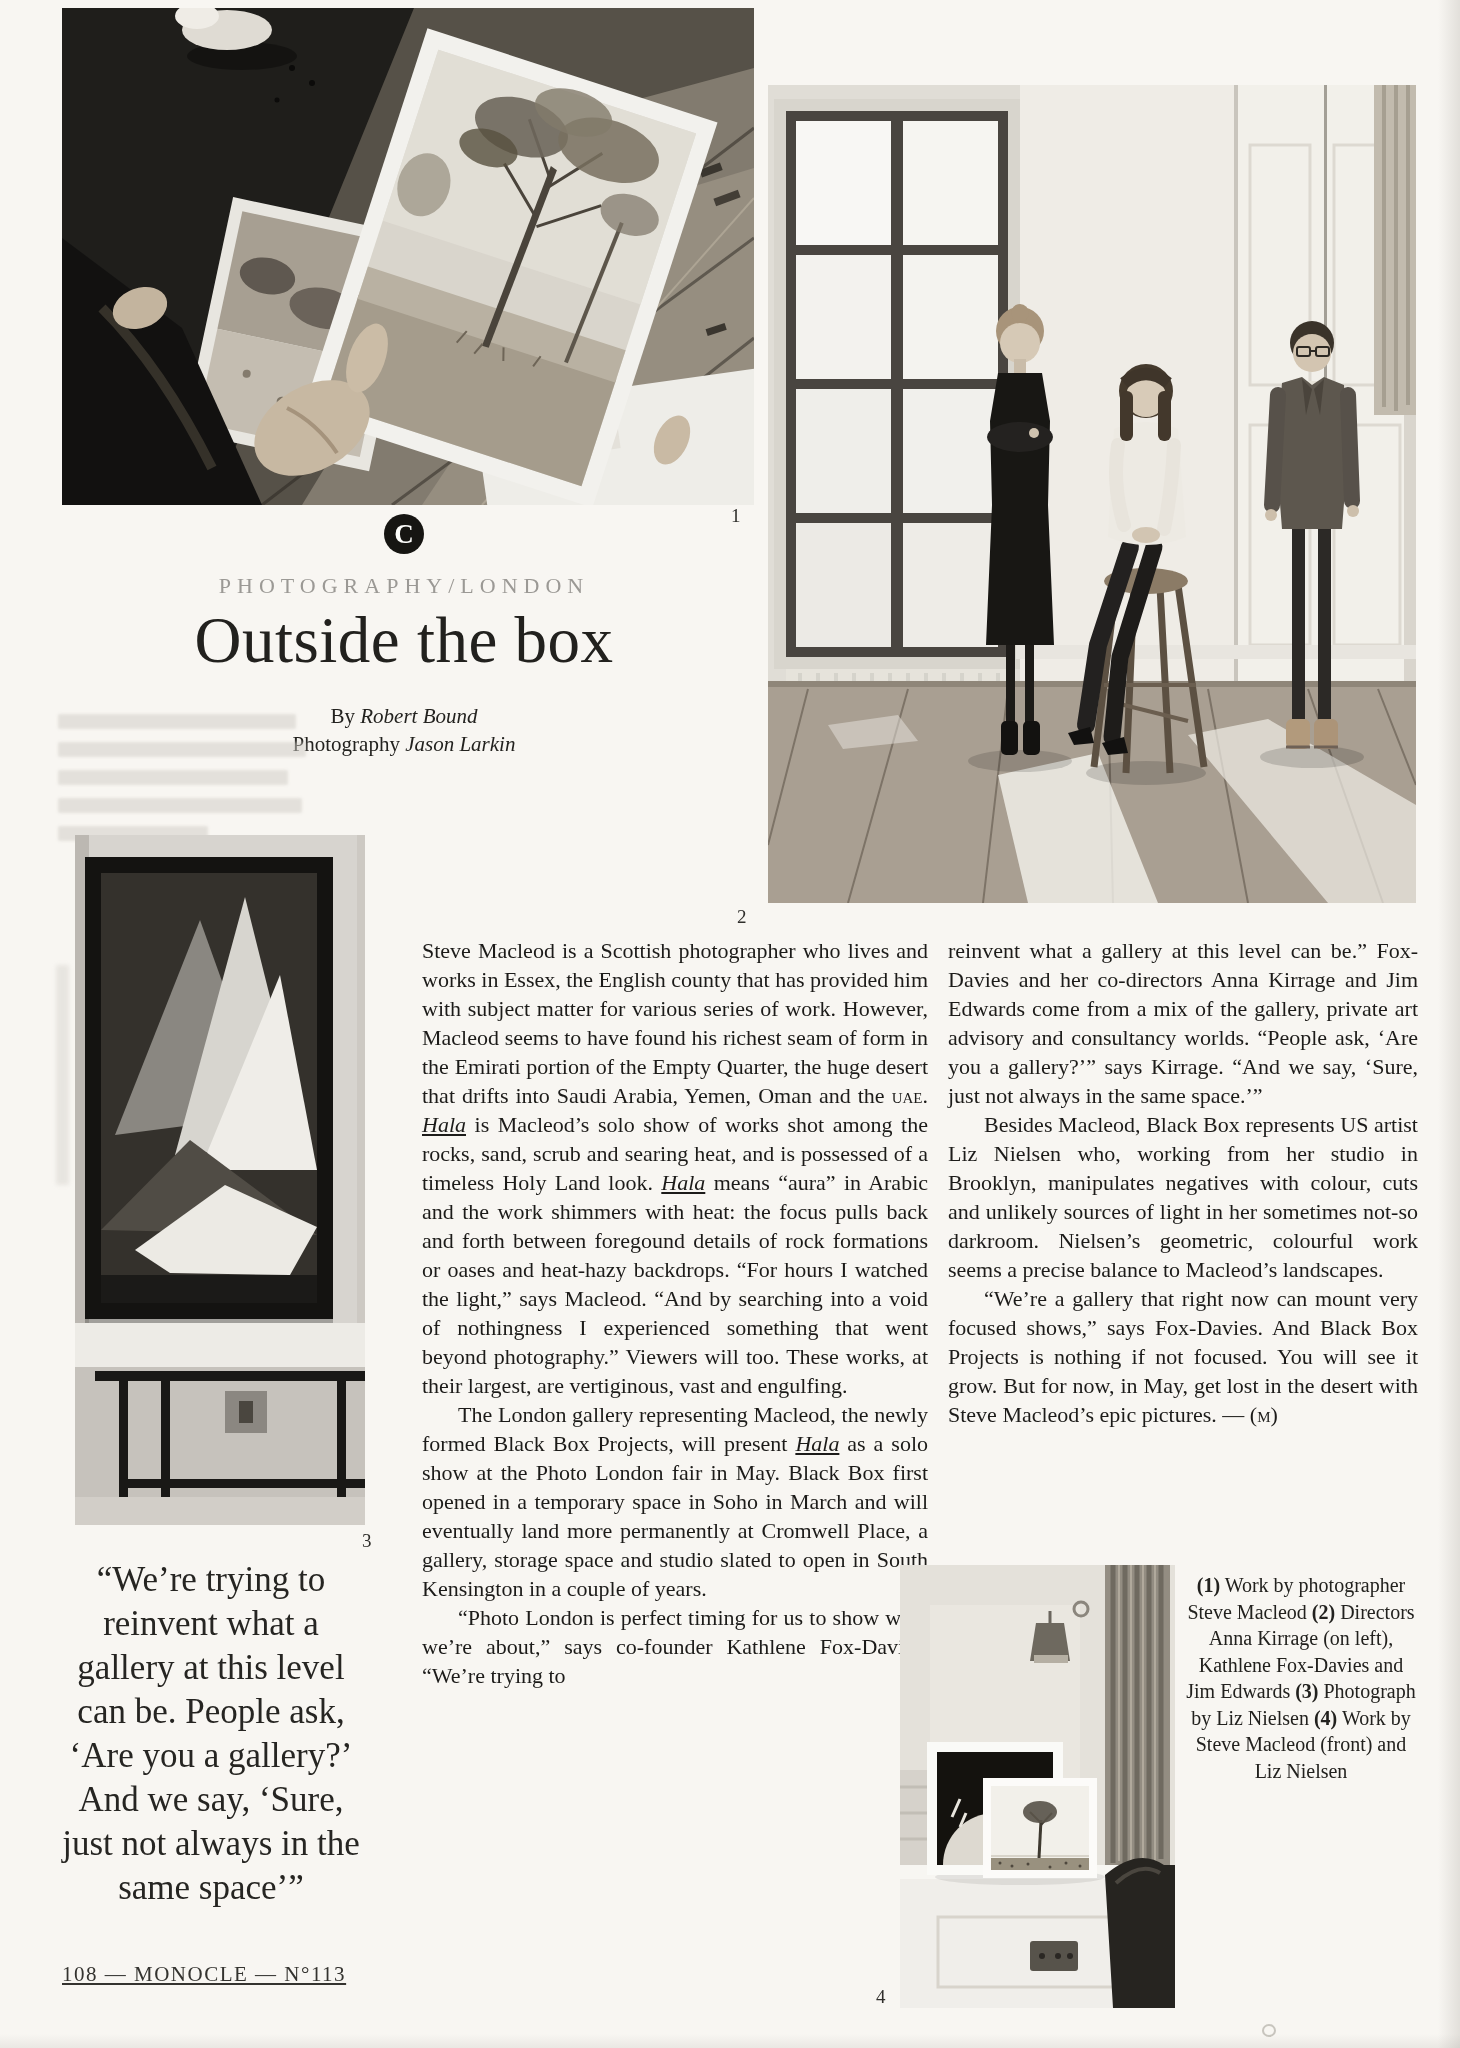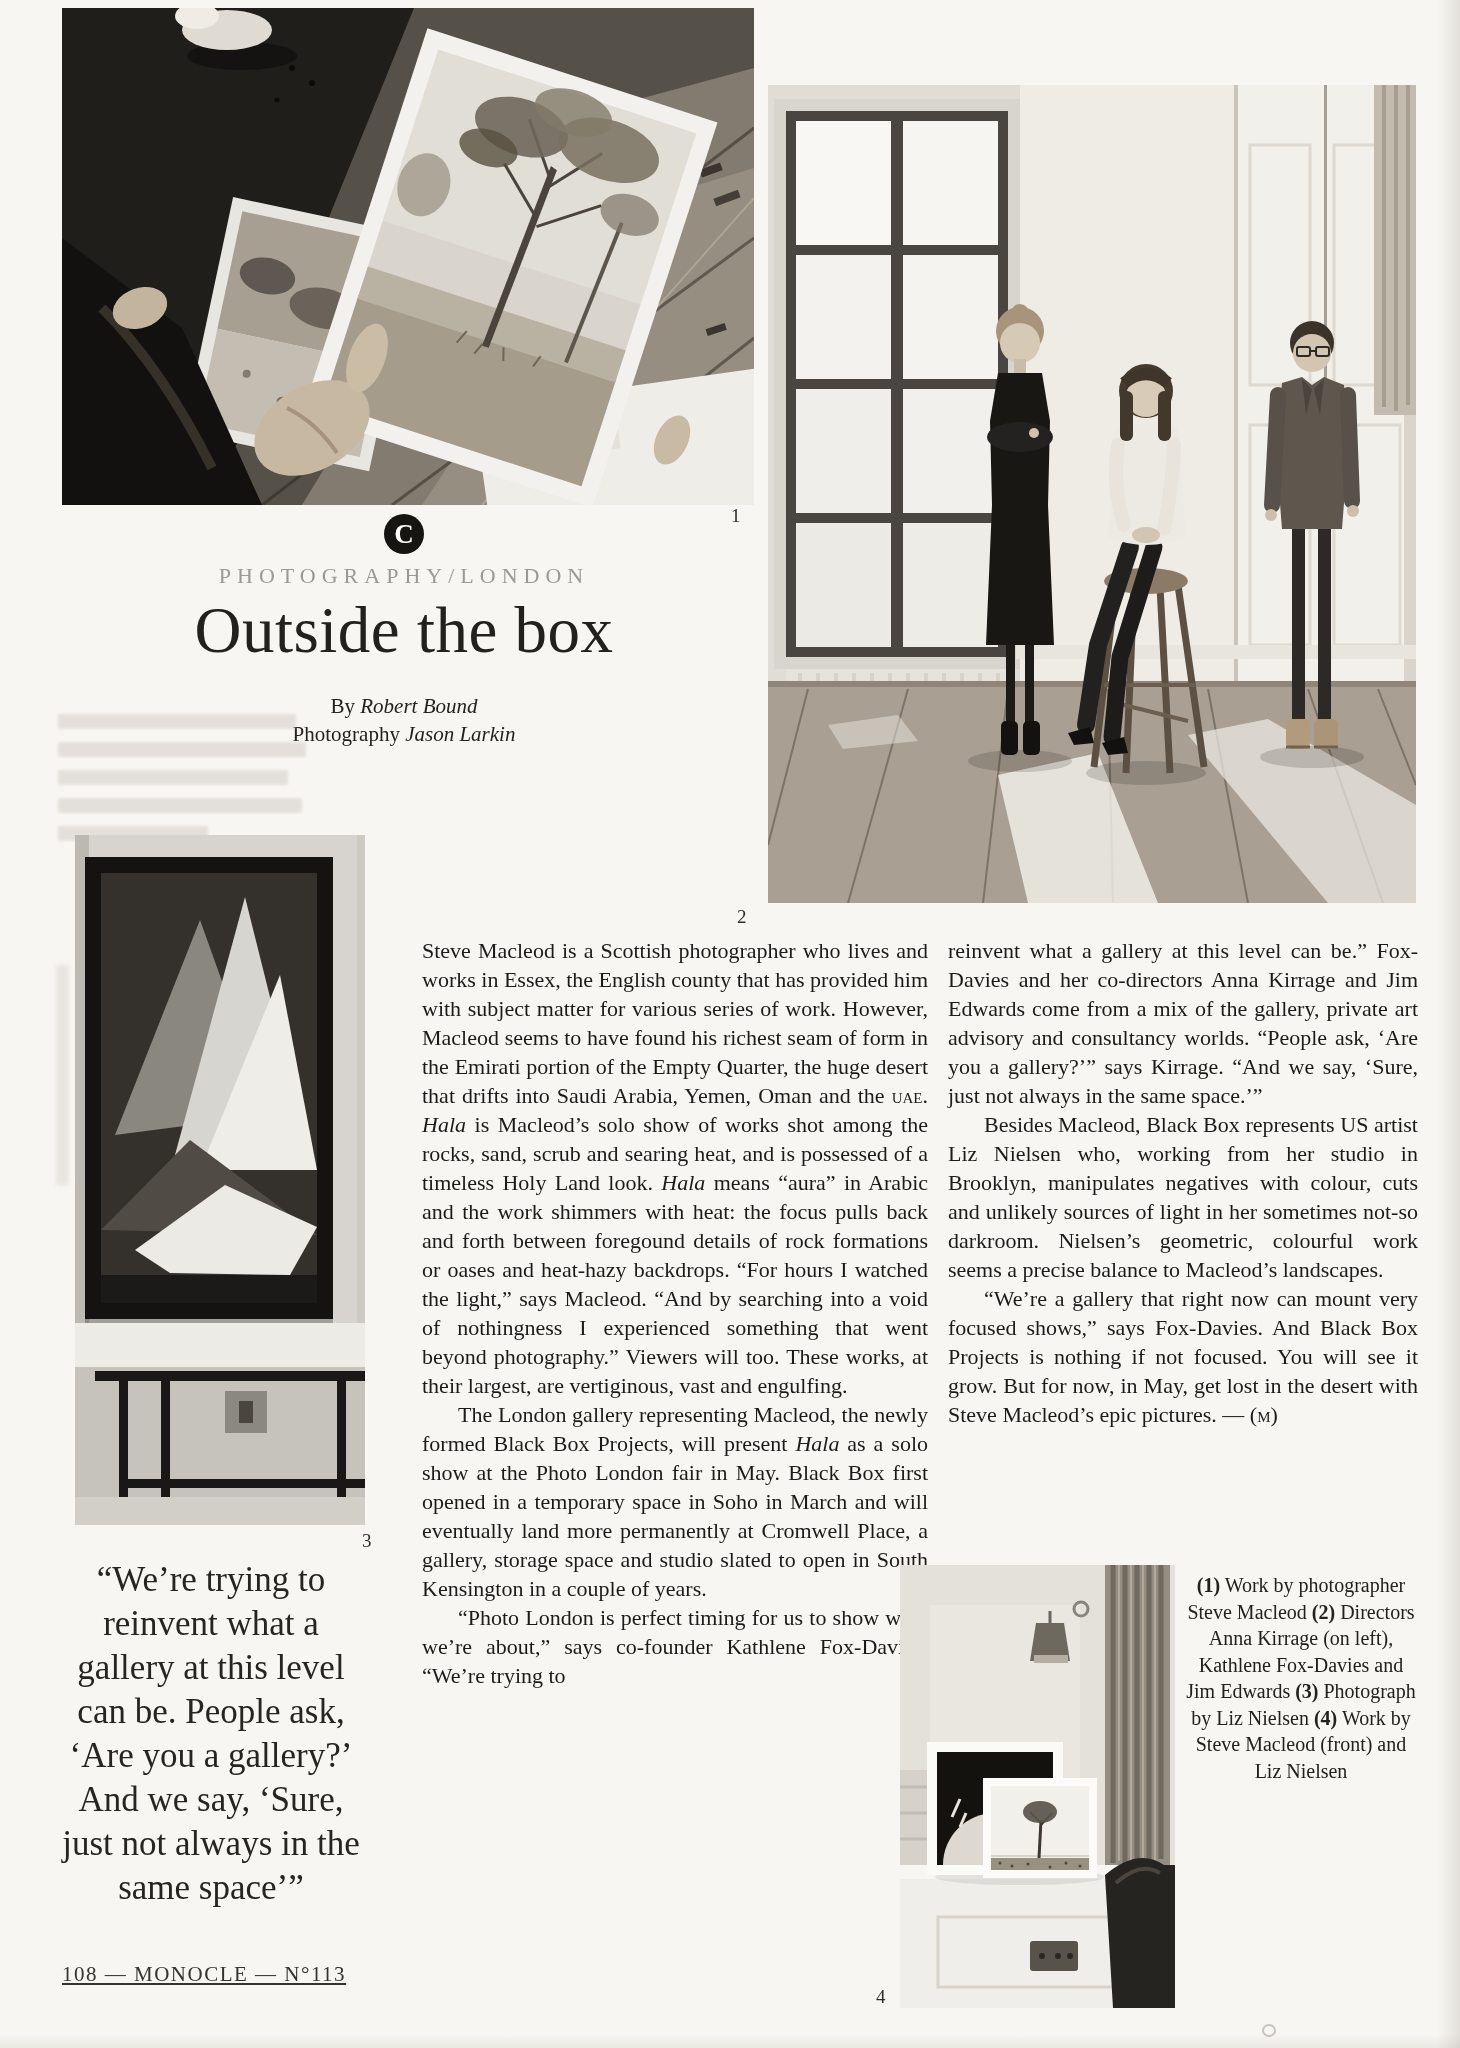--- a/index.html
+++ b/index.html
@@ -8,31 +8,31 @@
   .fig{position:absolute;overflow:hidden;background:#d8d5cf;}
   .fig svg{display:block;width:100%;height:100%;}
   .fig1{left:62px;top:8px;width:692px;height:497px;}
   .fig2{left:768px;top:85px;width:648px;height:818px;}
   .fig3{left:75px;top:835px;width:290px;height:690px;}
   .fig4{left:900px;top:1565px;width:275px;height:443px;}
   .fig-num{position:absolute;font-size:19px;color:#2f2e2b;}
   .header{position:absolute;left:48px;top:514px;width:712px;text-align:center;}
   .badge{width:40px;height:40px;border-radius:50%;background:#161512;color:#fdfdfb;
          font-size:27px;font-weight:bold;line-height:40px;margin:0 auto;text-align:center;}
-  .kicker{margin-top:9px;font-size:22px;letter-spacing:6px;color:#9b9995;}
+  .kicker{margin-top:19px;font-size:22px;letter-spacing:6px;color:#9b9995;}
   .title{margin:4px 0 0 0;font-size:65px;font-weight:400;color:#22211e;letter-spacing:0.5px;}
   .standfirst{margin:14px auto 0 auto;width:690px;font-size:29px;line-height:40px;color:#23221f;}
   .byline{margin-top:24px;font-size:21px;line-height:28px;color:#23221f;}
   .bodycol{position:absolute;top:936px;text-align:justify;font-size:22px;line-height:29px;
            color:#1c1b19;hyphens:auto;}
   .col1{left:422px;width:506px;}
   .col2{left:948px;width:470px;}
   .para{margin:0;}
   .para + .para{text-indent:36px;}
-  .it{font-style:italic;}
+  .it{font-style:italic;text-decoration:underline;}
   .bd{font-weight:bold;}
   .sc{font-variant:small-caps;text-transform:lowercase;}
   .pullquote{position:absolute;left:60px;top:1558px;width:302px;text-align:center;
              font-size:35px;line-height:44px;color:#262522;}
   .caption{position:absolute;left:1186px;top:1572px;width:230px;text-align:center;
            font-size:20px;line-height:26.5px;color:#22211e;}
   .footer{position:absolute;left:62px;top:1962px;font-size:21px;letter-spacing:1.5px;color:#34332f;text-decoration:underline;}
   .ghost{position:absolute;left:58px;top:714px;width:250px;}
   .ghost .gline{height:15px;margin-bottom:13px;background:#cfccc5;opacity:.5;filter:blur(1.5px);border-radius:2px;}
   .ghost-strip{position:absolute;left:56px;top:965px;width:13px;height:220px;background:#c9c6bf;

